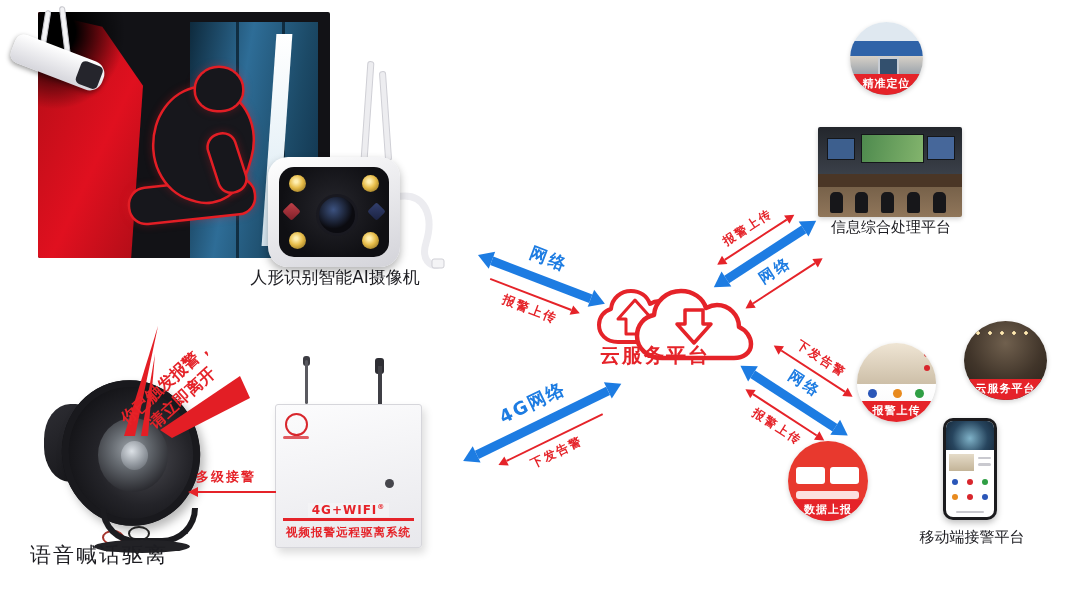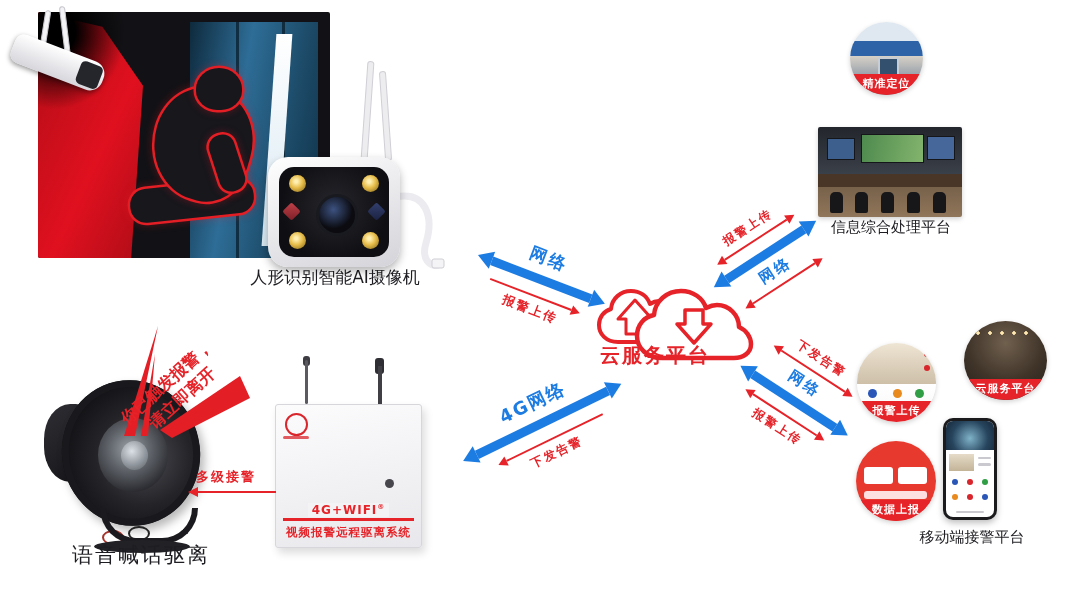--- a/index.html
+++ b/index.html
@@ -225,21 +225,21 @@
     <div class="sp-brk"></div>
     <div class="sp-base"></div>
   </div>
 
   <div class="abs lb-red expel-label">多级接警</div>
   <div class="abs expel-line">
     <div class="ah" style="border-top:5px solid transparent;border-bottom:5px solid transparent;border-right:10px solid var(--red)"></div>
     <div style="flex:1;height:2.5px;background:var(--red)"></div>
   </div>
 
-  <div class="abs cap" style="left:30px;top:541px;width:180px;font-size:21px;letter-spacing:2px;text-align:right">语音喊话驱离</div>
+  <div class="abs cap" style="left:30px;top:541px;width:180px;font-size:21px;letter-spacing:2px;text-align:left">语音喊话驱离</div>
 
   <div class="abs device">
     <div class="dv-ant1t"></div>
     <div class="dv-ant1"></div>
     <div class="dv-ant2t"></div>
     <div class="dv-ant2"></div>
     <div class="dv-box">
       <div class="dv-logo"></div>
       <div class="dv-logoline"></div>
       <div class="dv-btn"></div>
@@ -361,21 +361,21 @@
     <div class="band">报警上传</div>
   </div>
 
   <div class="circ" style="left:964px;top:321px;width:83px;height:79px">
     <div class="img-mall">
       <div class="lights"></div>
     </div>
     <div class="band">云服务平台</div>
   </div>
 
-  <div class="circ" style="left:856px;top:441px;width:80px;height:80px">
+  <div class="circ" style="left:788px;top:441px;width:80px;height:80px">
     <div class="img-redui">
       <div class="card" style="left:10%;top:32%;width:36%;height:22%"></div>
       <div class="card" style="left:53%;top:32%;width:36%;height:22%"></div>
       <div class="card" style="left:10%;top:62%;width:79%;height:10%;opacity:.85"></div>
     </div>
     <div class="band">数据上报</div>
   </div>
 
   <div class="abs phone">
     <div class="ph-scr">

